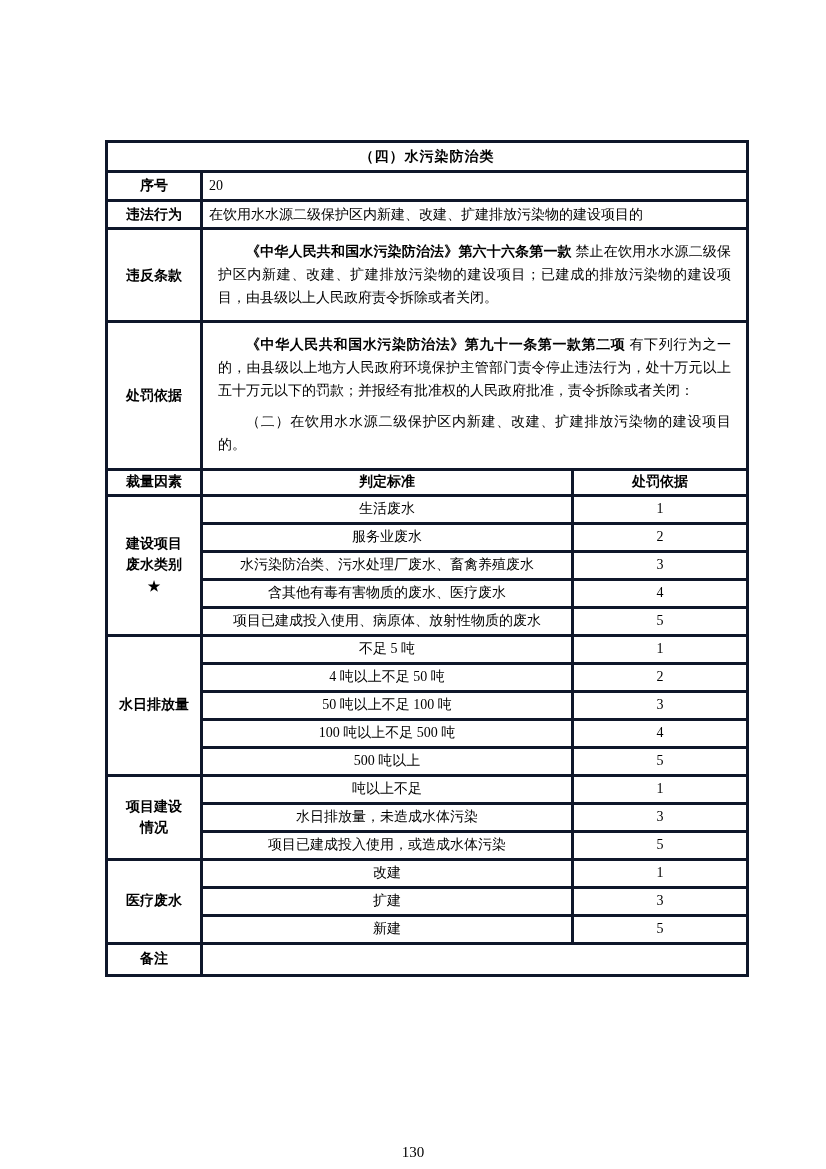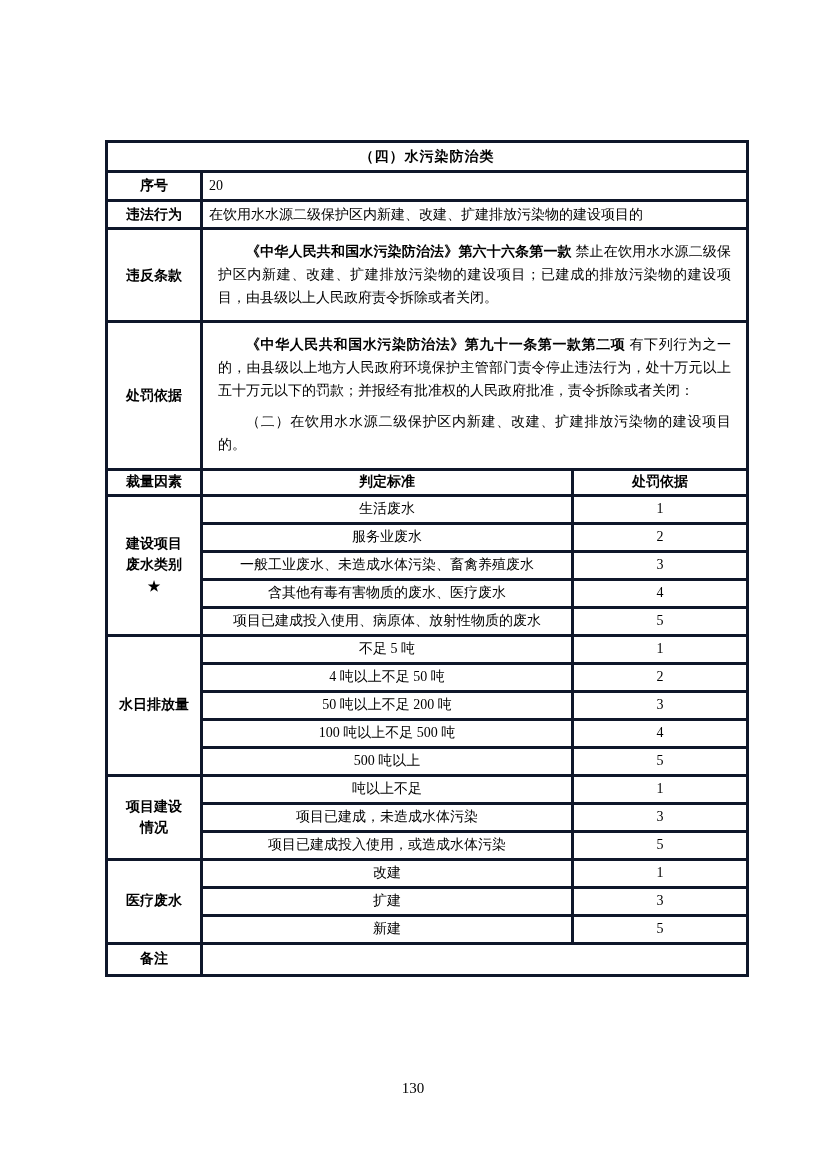--- a/index.html
+++ b/index.html
@@ -53,21 +53,21 @@
   .bold { font-weight: bold; }
   .header-row td {
     text-align: center;
     font-weight: bold;
     height: 26px;
   }
   .item-row td { text-align: center; height: 28px; }
   .remarks-row td { height: 32px; }
   .page-number {
     position: absolute;
-    top: 1080px;
+    top: 1144px;
     left: 0;
     width: 100%;
     text-align: center;
     font-size: 15px;
   }
 </style>
 </head>
 <body>
 
 <table class="doc-table">
@@ -118,21 +118,21 @@
 废水类别
 ★</td>
     <td>生活废水</td>
     <td>1</td>
   </tr>
   <tr class="item-row">
     <td>服务业废水</td>
     <td>2</td>
   </tr>
   <tr class="item-row">
-    <td>一般工业废水、未造成水体污染、畜禽养殖废水</td>
+    <td>水污染防治类、污水处理厂废水、畜禽养殖废水</td>
     <td>3</td>
   </tr>
   <tr class="item-row">
     <td>含其他有毒有害物质的废水、医疗废水</td>
     <td>4</td>
   </tr>
   <tr class="item-row">
     <td>项目已建成投入使用、病原体、放射性物质的废水</td>
     <td>5</td>
   </tr>
@@ -140,40 +140,40 @@
   <tr class="item-row">
     <td rowspan="5" class="label-cell">水日排放量</td>
     <td>不足 5 吨</td>
     <td>1</td>
   </tr>
   <tr class="item-row">
     <td>4 吨以上不足 50 吨</td>
     <td>2</td>
   </tr>
   <tr class="item-row">
-    <td>50 吨以上不足 200 吨</td>
+    <td>50 吨以上不足 100 吨</td>
     <td>3</td>
   </tr>
   <tr class="item-row">
     <td>100 吨以上不足 500 吨</td>
     <td>4</td>
   </tr>
   <tr class="item-row">
     <td>500 吨以上</td>
     <td>5</td>
   </tr>
 
   <tr class="item-row">
     <td rowspan="3" class="label-cell">项目建设
 情况</td>
     <td>吨以上不足</td>
     <td>1</td>
   </tr>
   <tr class="item-row">
-    <td>项目已建成，未造成水体污染</td>
+    <td>水日排放量，未造成水体污染</td>
     <td>3</td>
   </tr>
   <tr class="item-row">
     <td>项目已建成投入使用，或造成水体污染</td>
     <td>5</td>
   </tr>
 
   <tr class="item-row">
     <td rowspan="3" class="label-cell">医疗废水</td>
     <td>改建</td>

